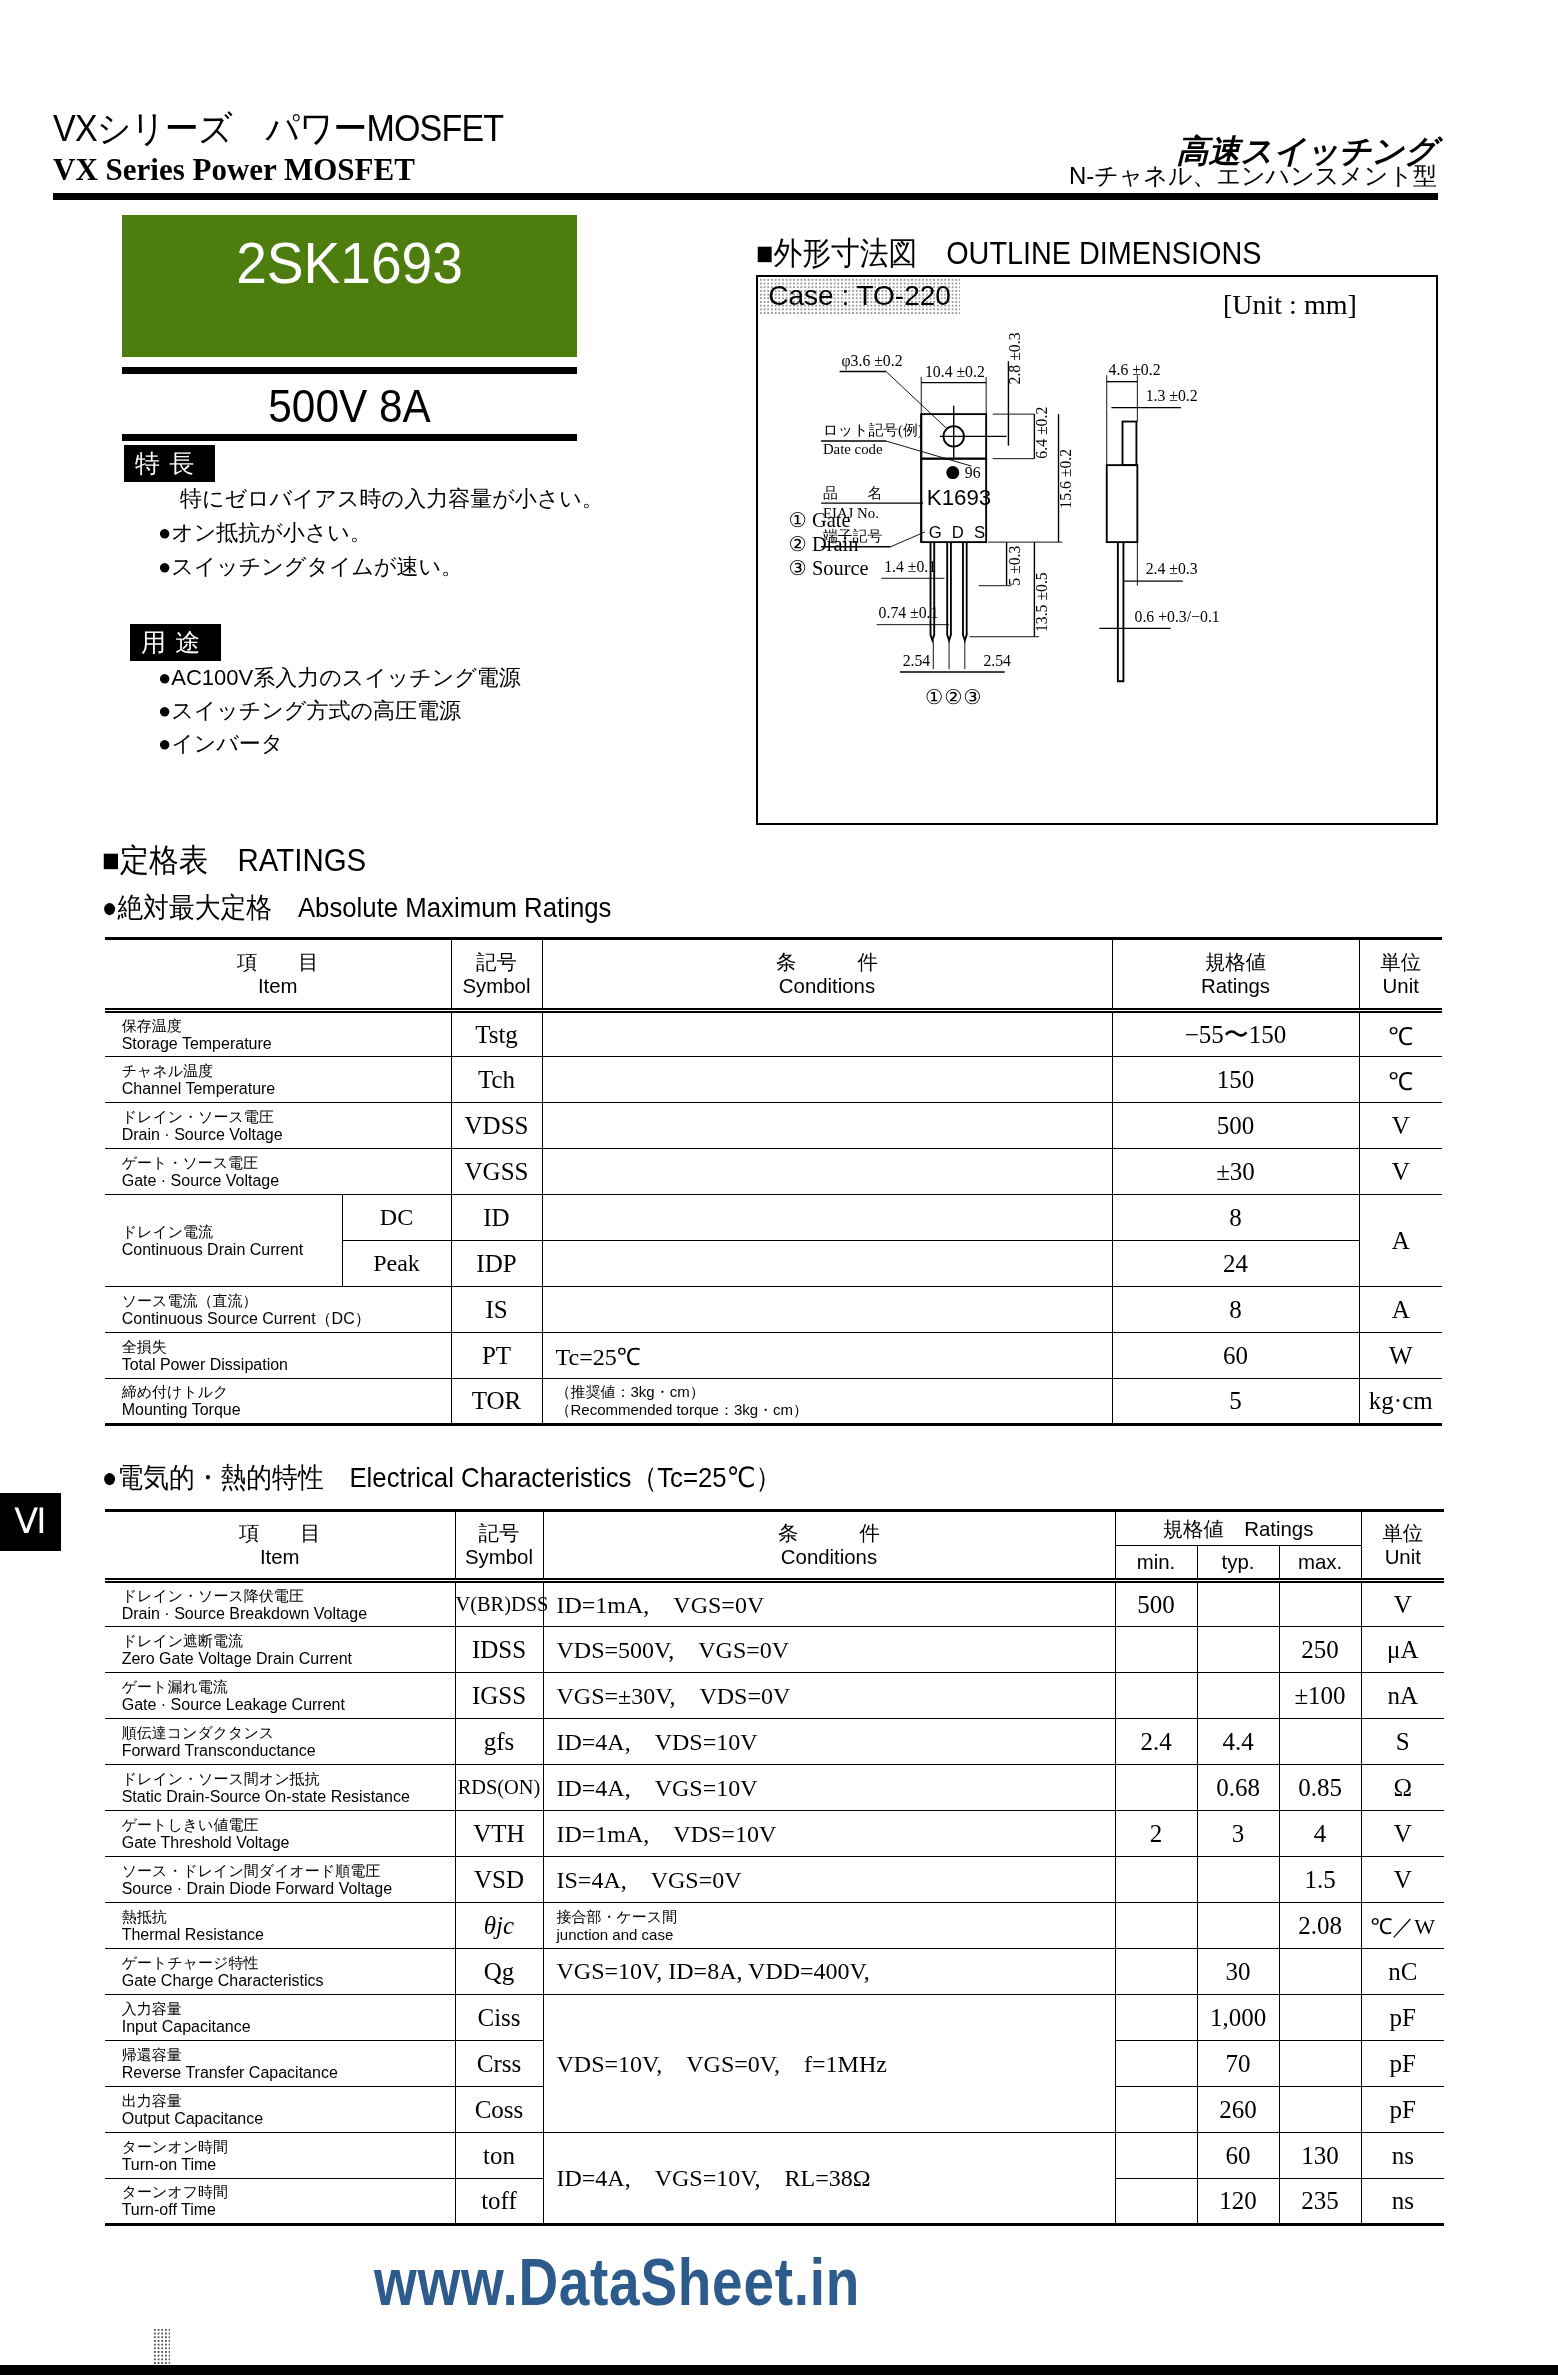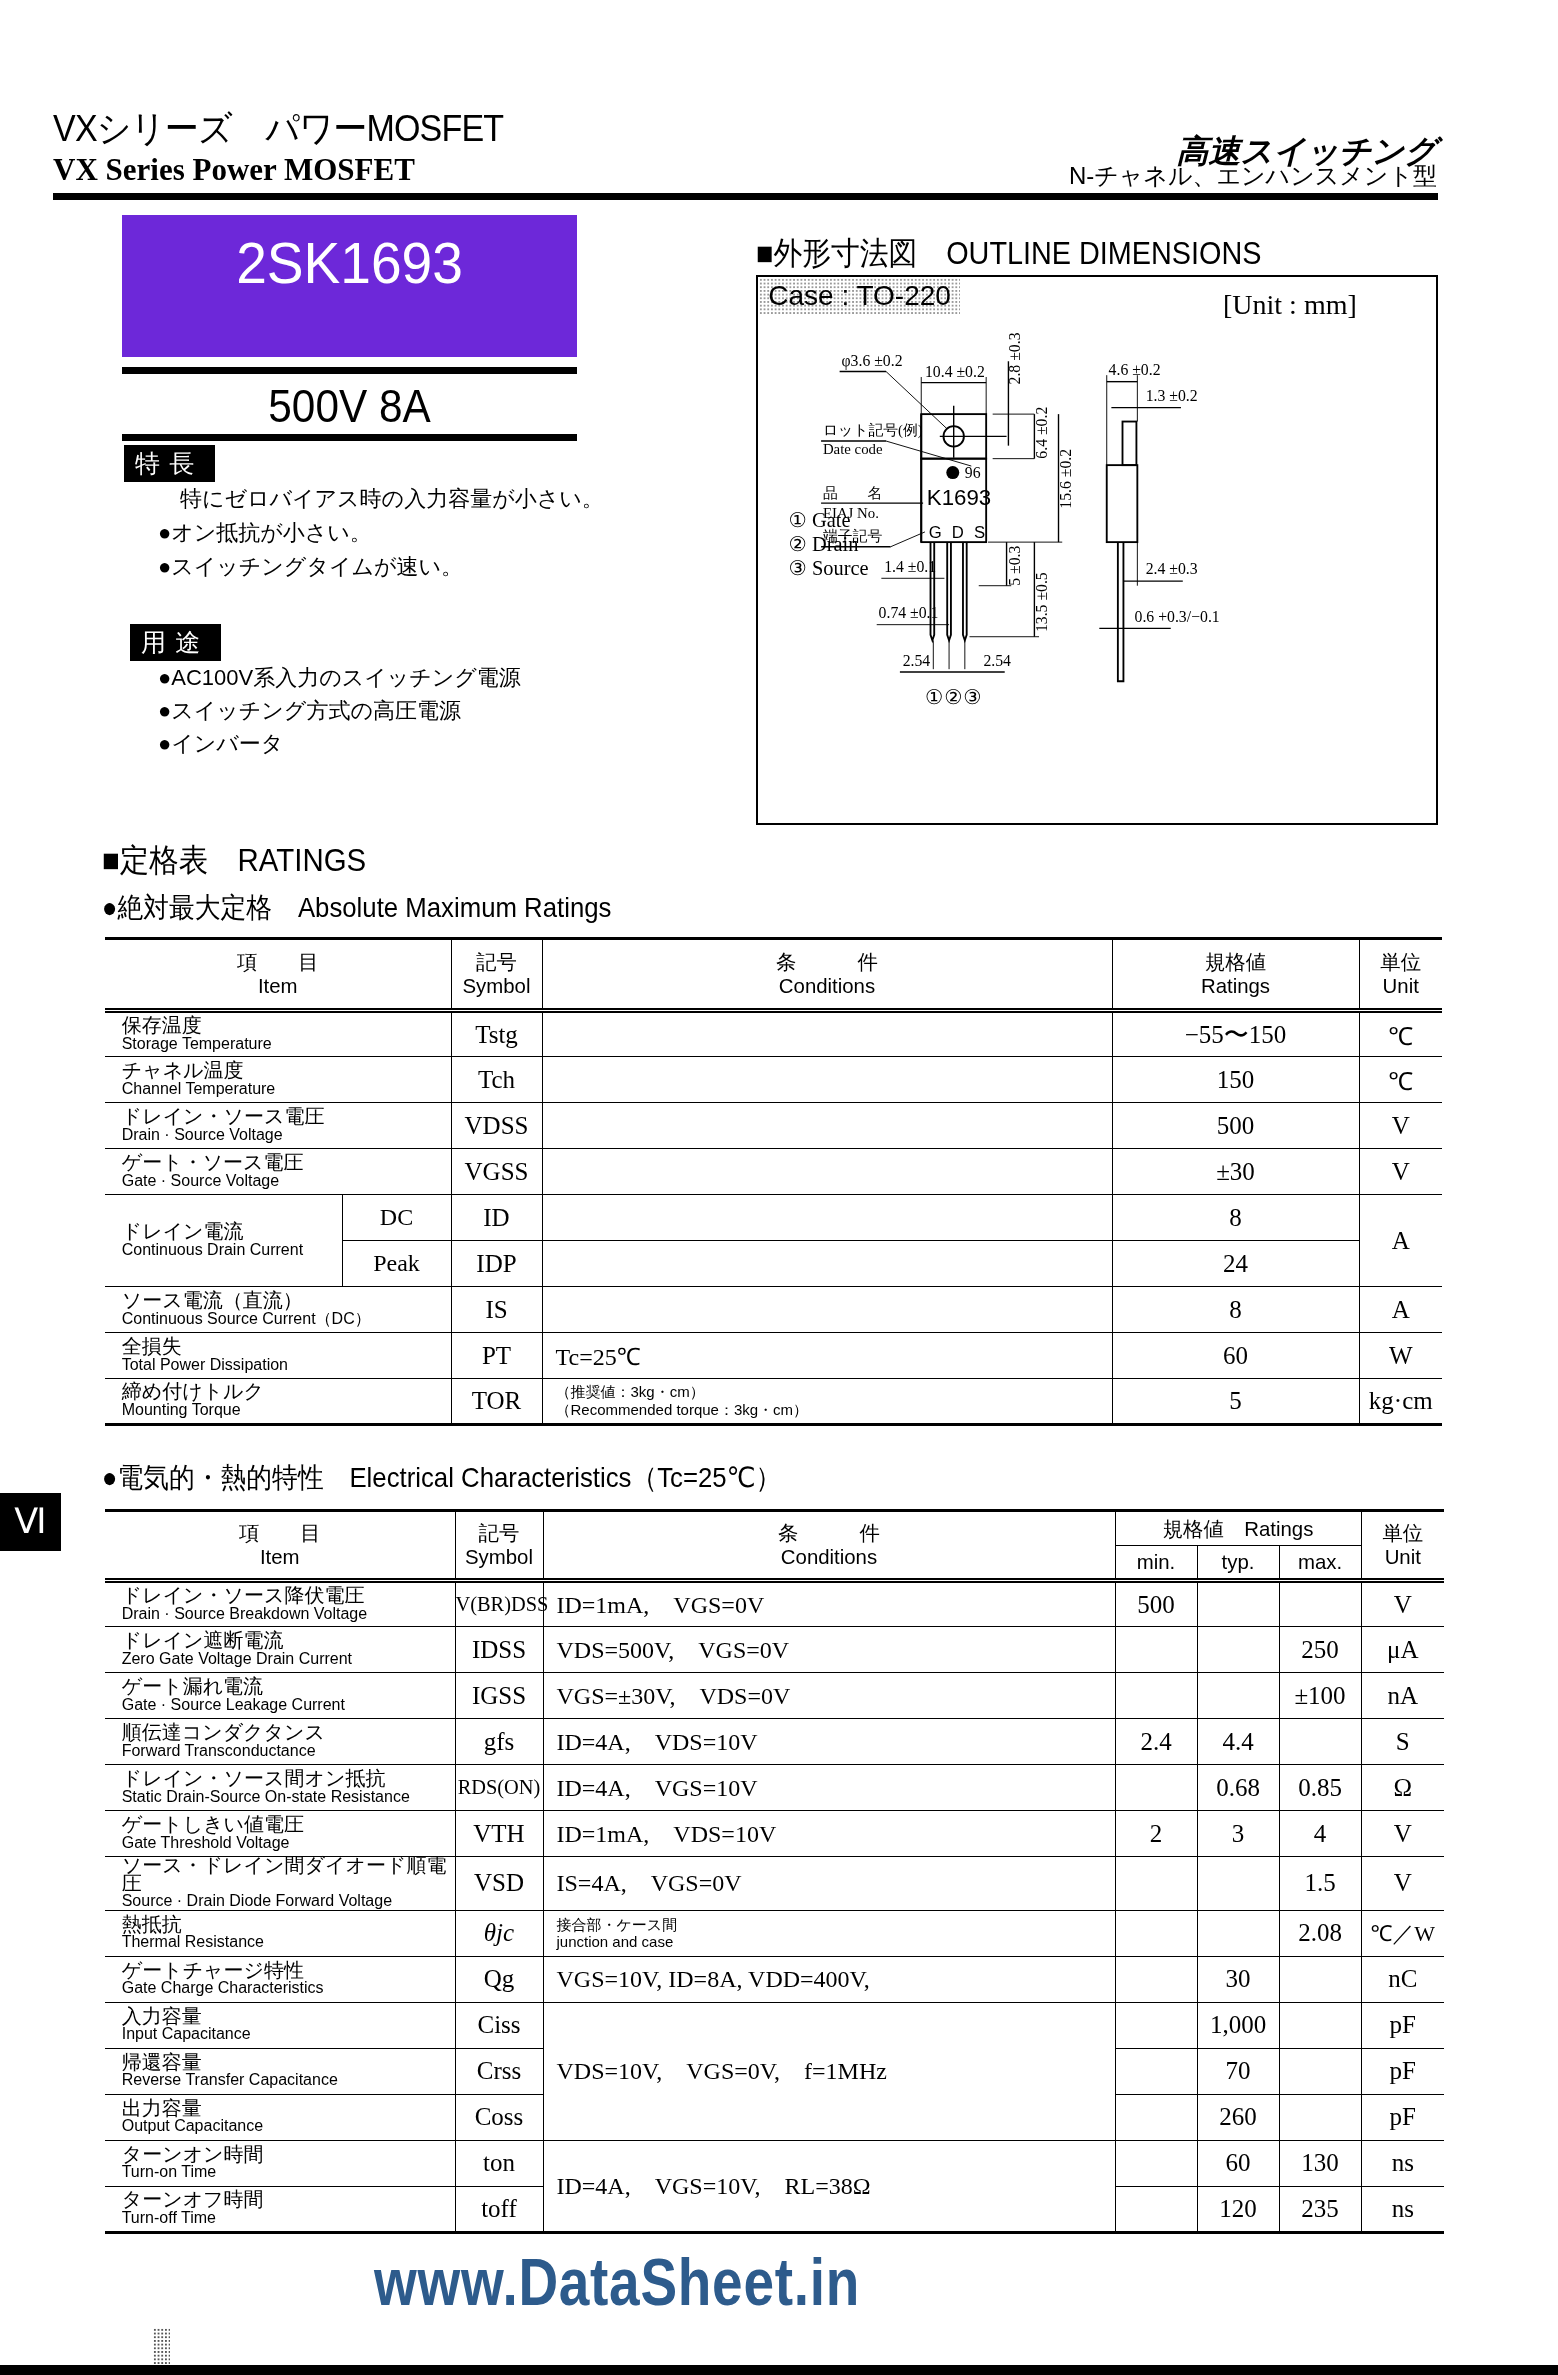--- a/index.html
+++ b/index.html
@@ -8,21 +8,21 @@
   .abs { position: absolute; }
 
   
   .hdr-jp { left: 53px; top: 104px; font-size: 37px; font-weight: normal; letter-spacing: -0.9px; transform: scaleX(0.92); transform-origin: left; }
   .hdr-en { left: 53px; top: 152px; font-size: 31px; font-weight: bold; font-family: "Liberation Serif", serif; }
   .hdr-r1 { right: 121px; top: 130px; font-size: 32px; font-weight: bold; text-align: right; font-style: italic; }
   .hdr-r2 { right: 121px; top: 160px; font-size: 24px; font-weight: normal; text-align: right; }
   .hdr-rule { left: 53px; top: 193px; width: 1385px; height: 7.4px; background: #000; }
 
   
-  .part-box { left: 122px; top: 215px; width: 455px; height: 142px; background: #6d28d9; color: #fff; text-align: center; }
+  .part-box { left: 122px; top: 215px; width: 455px; height: 142px; background: #4d7c0f; color: #fff; text-align: center; }
   .part-num { font-size: 58px; margin-top: 16.7px; line-height: 61px; transform: scaleX(0.95); }
   .part-code { font-size: 41px; line-height: 45px; }
   .part-rule1 { left: 122px; top: 367px; width: 455px; height: 6.5px; background: #000; }
   .part-rating { left: 122px; top: 378px; width: 455px; text-align: center; font-size: 46px; line-height: 56px; transform: scaleX(0.92); }
   .part-rule2 { left: 122px; top: 434px; width: 455px; height: 6.5px; background: #000; }
 
   
   .tag { background: #000; color: #fff; font-size: 25px; padding: 1.9px 11px; letter-spacing: 9.3px; display: inline-block; }
   .feat-tag { left: 124px; top: 445px; }
   .feat-list { left: 158px; top: 482px; font-size: 22px; line-height: 34px; }
@@ -42,21 +42,21 @@
   .sec-ratings { left: 102px; top: 839px; font-size: 32px; transform: scaleX(0.92); transform-origin: left; white-space: nowrap; }
   .sec-abs { left: 102px; top: 889px; font-size: 28px; transform: scaleX(0.92); transform-origin: left; white-space: nowrap; }
   .sec-elec { left: 102px; top: 1459px; font-size: 28px; transform: scaleX(0.92); transform-origin: left; white-space: nowrap; }
 
   
   table { border-collapse: collapse; position: absolute; table-layout: fixed; }
   td, th { border: 1.9px solid #000; vertical-align: middle; padding: 0; }
   th { font-weight: normal; font-size: 20.4px; line-height: 24px; text-align: center; }
   .thead-bottom th { border-bottom: 5.6px double #000; }
   .t-item { padding-left: 16.7px; font-size: 16px; line-height: 17.6px; text-align: left; }
-  .t-item .jp { font-size: 20px; display: block; }
+  .t-item .jp { font-size: 15px; display: block; }
   .t-item .en { font-size: 16px; display: block; }
   .t-sym { text-align: center; font-family: "Liberation Serif", serif; font-size: 25px; margin-left: 32px; }
   .t-cond { padding-left: 13px; font-family: "Liberation Serif", serif; font-size: 24px; }
   .t-cond.small { font-size: 15px; line-height: 17.6px; font-family: "Liberation Sans", sans-serif; }
   .t-val { text-align: center; font-family: "Liberation Serif", serif; font-size: 25px; }
   .t-unit { text-align: center; font-family: "Liberation Serif", serif; font-size: 25px; }
   .t-sub { text-align: center; font-family: "Liberation Serif", serif; font-size: 24px; }
   td:first-child, th:first-child { border-left: none; }
   td:last-child, th:last-child { border-right: none; }
   table { border-top: 3.7px solid #000; border-bottom: 3.7px solid #000; }

